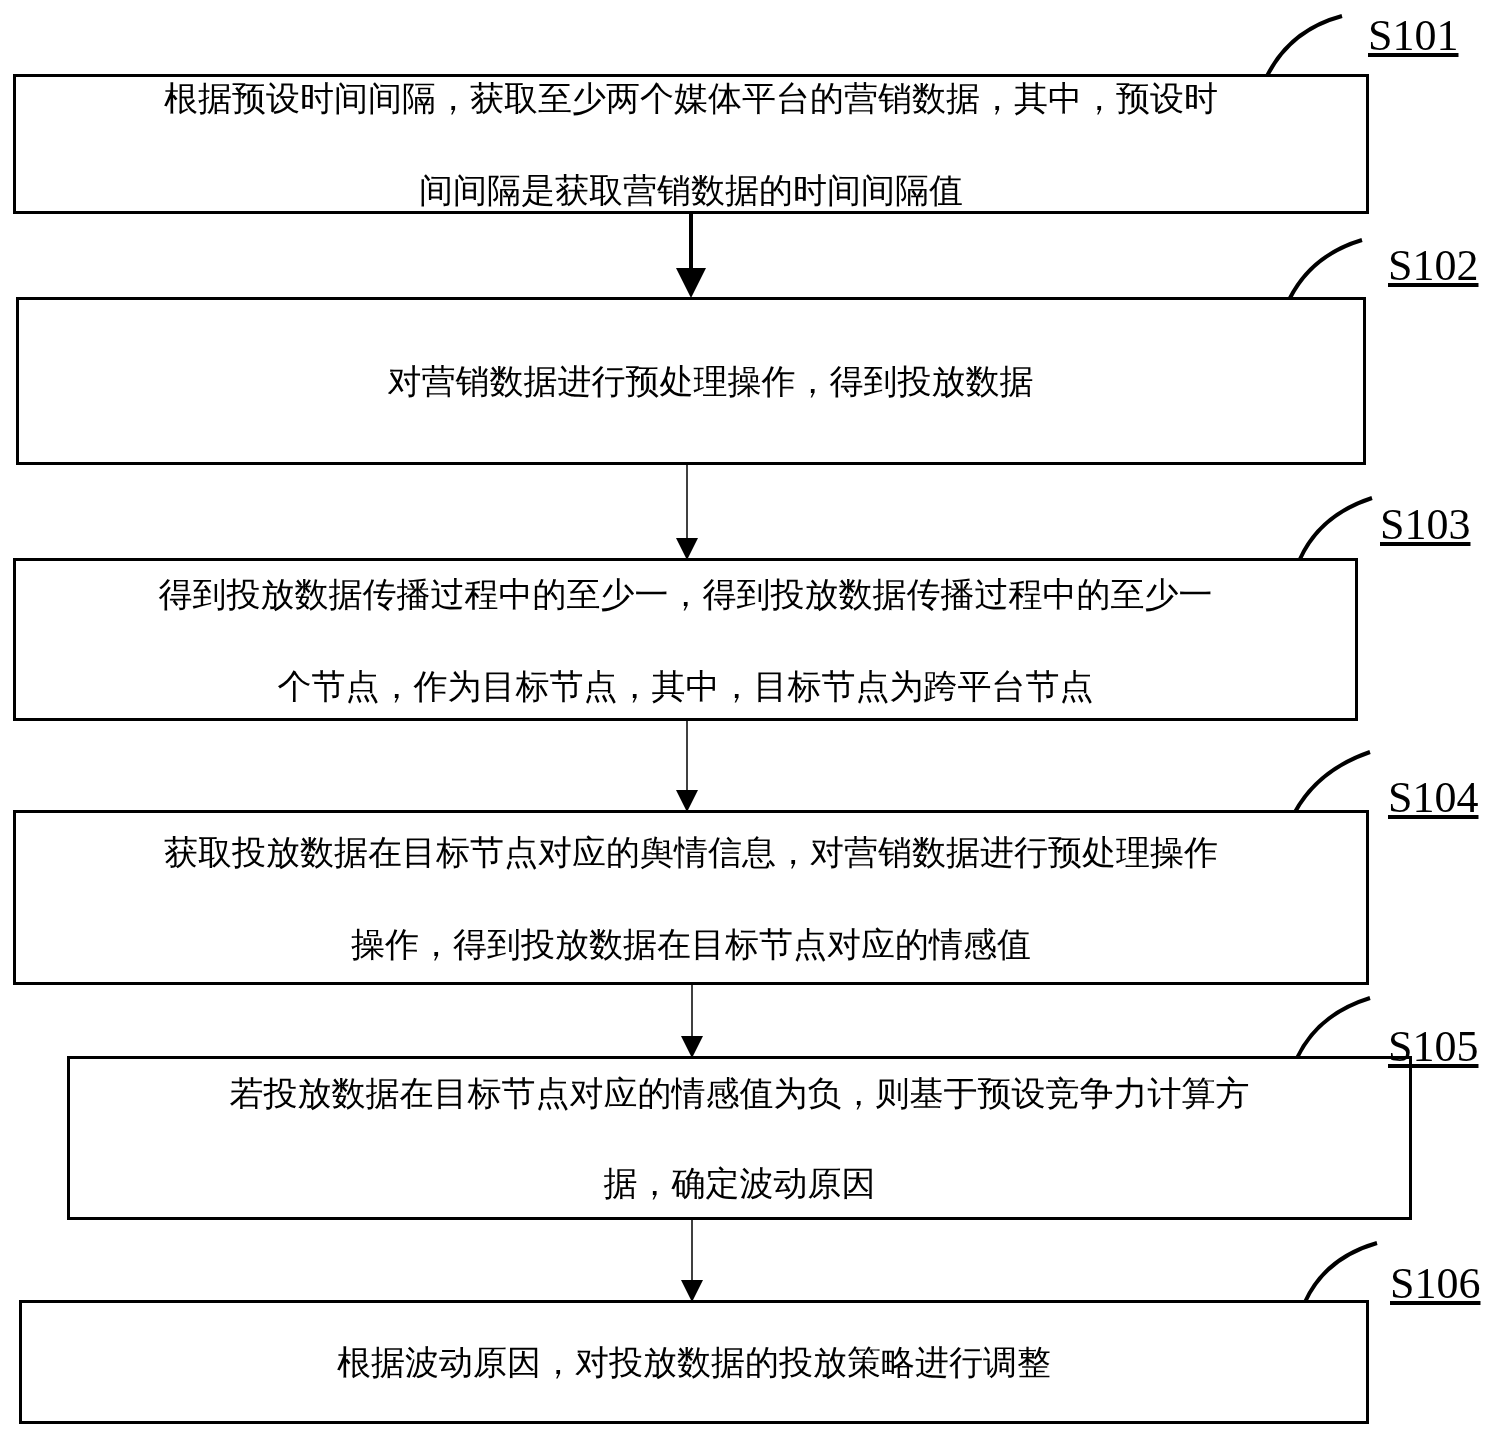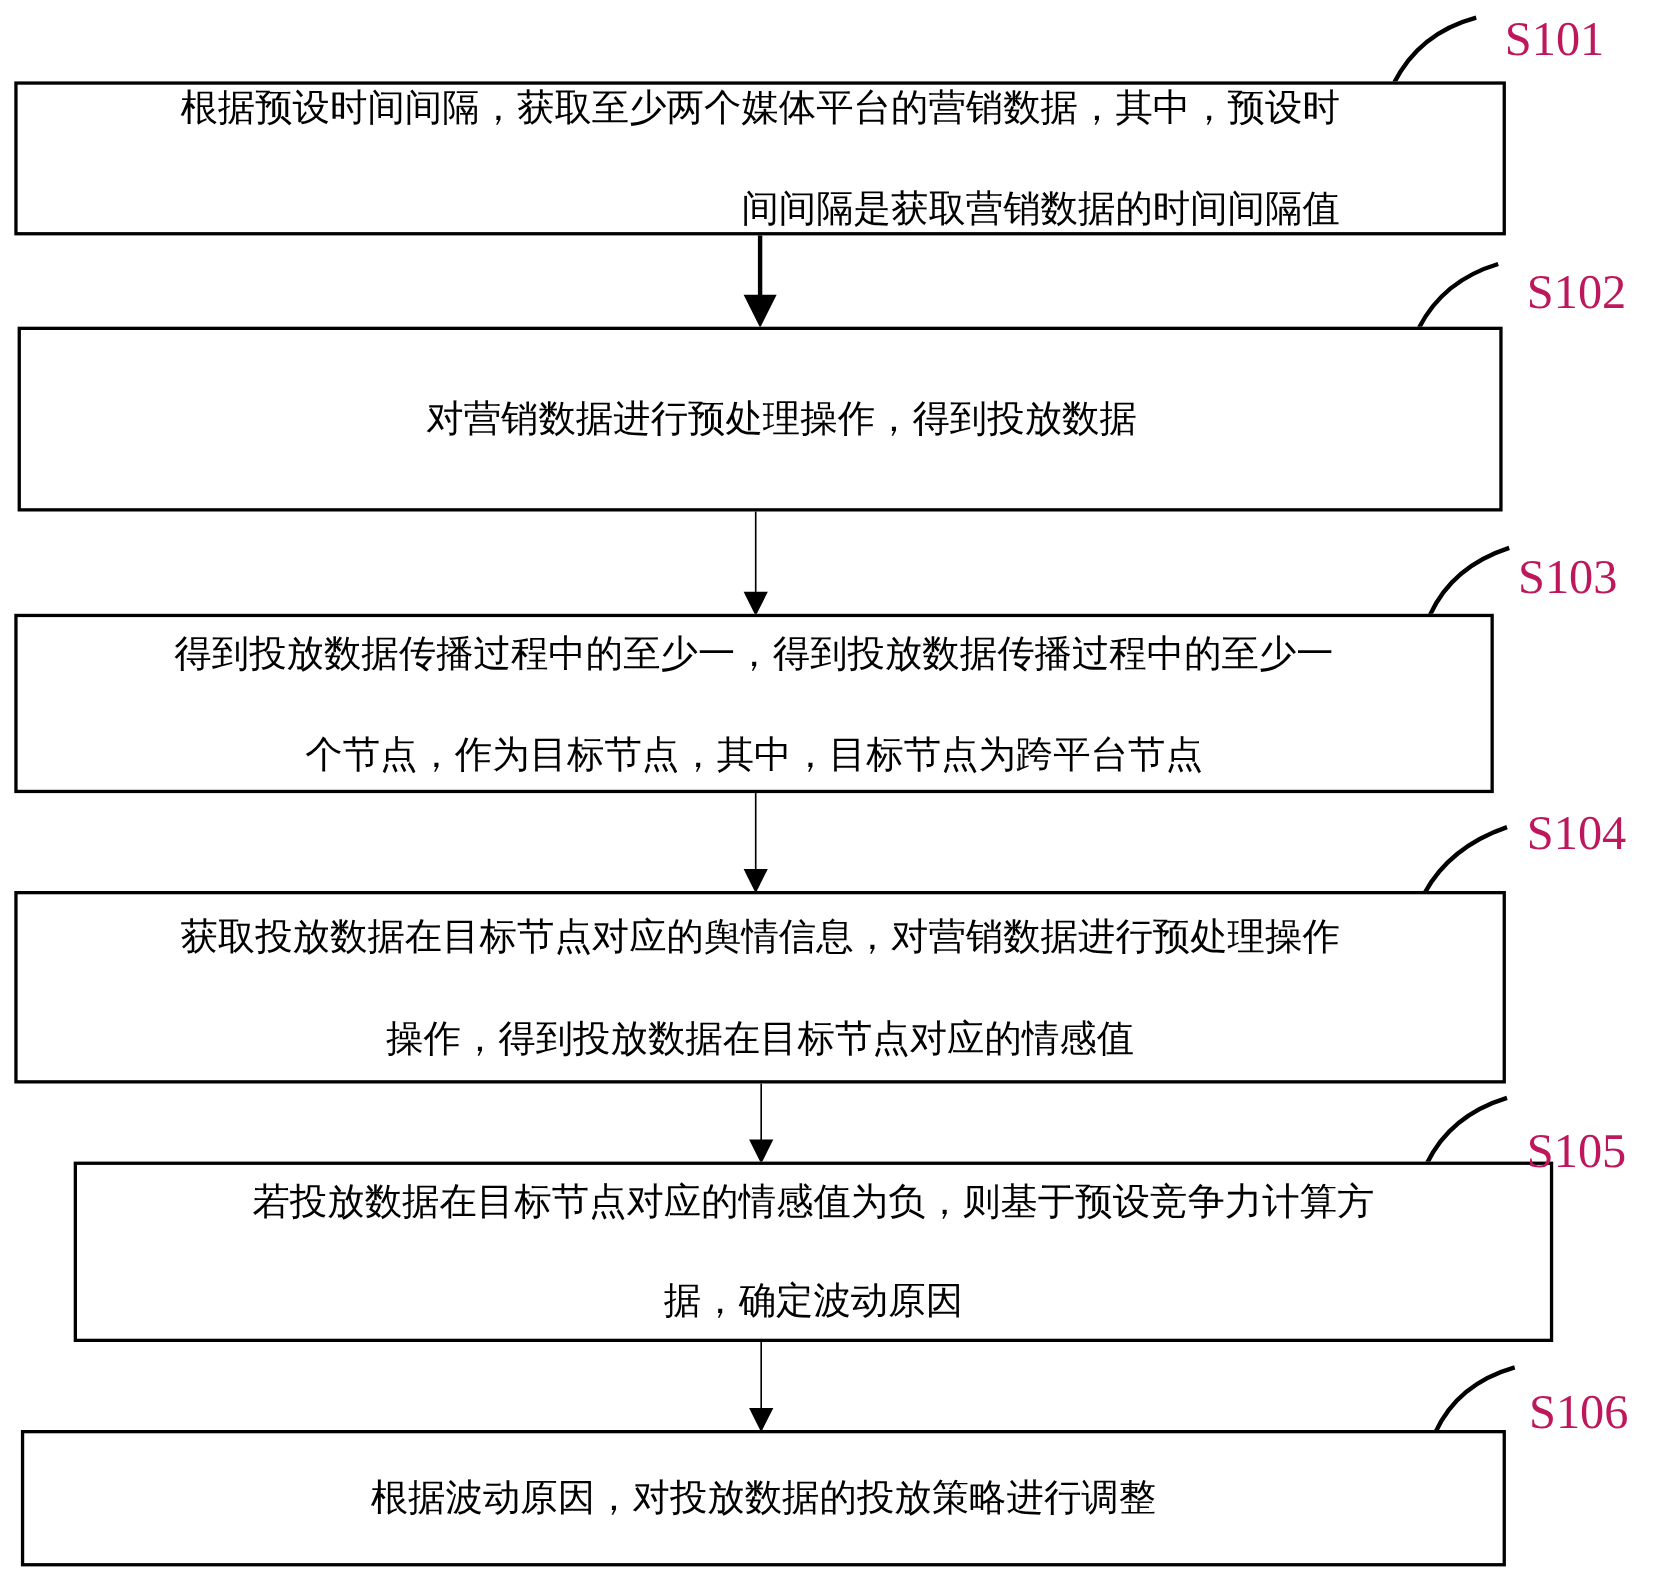--- a/index.html
+++ b/index.html
@@ -31,21 +31,22 @@
       line-height: 46px;
       letter-spacing: 0px;
       padding: 0 28px;
       white-space: pre-line;
     }
     .step-label {
       position: absolute;
       font-family: "Liberation Serif", "DejaVu Serif", serif;
       font-size: 44px;
       line-height: 44px;
-      color: #be185d;
+      color: #000000;
+      text-decoration: underline;
     }
     svg#connectors {
       position: absolute;
       left: 0;
       top: 0;
       width: 1504px;
       height: 1438px;
       pointer-events: none;
     }
   </style>
@@ -76,21 +77,21 @@
   </g>
 
   <path d="M1267,76 Q1290,30 1342,16" fill="none" stroke="#000" stroke-width="4"></path>
   <path d="M1290,298 Q1312,255 1362,240" fill="none" stroke="#000" stroke-width="4"></path>
   <path d="M1300,559 Q1320,515 1372,498" fill="none" stroke="#000" stroke-width="4"></path>
   <path d="M1295,812 Q1318,770 1370,752" fill="none" stroke="#000" stroke-width="4"></path>
   <path d="M1297,1058 Q1318,1014 1370,998" fill="none" stroke="#000" stroke-width="4"></path>
   <path d="M1305,1302 Q1325,1258 1377,1243" fill="none" stroke="#000" stroke-width="4"></path>
 </svg>
 
-<div class="step-box" style="left:13px; top:74px; width:1356px; height:140px;text-align:right;">
+<div class="step-box" style="left:13px; top:74px; width:1356px; height:140px;">
   <div class="step-text">
     <div>根据预设时间间隔，获取至少两个媒体平台的营销数据，其中，预设时</div>
     <div>间间隔是获取营销数据的时间间隔值</div>
   </div>
 </div>
 <div class="step-label" style="left:1368px; top:14px;">S101</div>
 
 <div class="step-box" style="left:16px; top:297px; width:1350px; height:168px;padding-left:39px;">
   <div class="step-text">
     <div>对营销数据进行预处理操作，得到投放数据</div>
@@ -105,21 +106,21 @@
   </div>
 </div>
 <div class="step-label" style="left:1380px; top:503px;text-align:right;">S103</div>
 
 <div class="step-box" style="left:13px; top:810px; width:1356px; height:175px;">
   <div class="step-text">
     <div>获取投放数据在目标节点对应的舆情信息，对营销数据进行预处理操作</div>
     <div>操作，得到投放数据在目标节点对应的情感值</div>
   </div>
 </div>
-<div class="step-label" style="left:1388px; top:736px;text-align:right;">S104</div>
+<div class="step-label" style="left:1388px; top:776px;text-align:right;">S104</div>
 
 <div class="step-box" style="left:19px; top:1056px; width:1345px; height:164px;margin-left:48px;">
   <div class="step-text" style="line-height:45px;">
     <div>若投放数据在目标节点对应的情感值为负，则基于预设竞争力计算方</div>
     <div>据，确定波动原因</div>
   </div>
 </div>
 <div class="step-label" style="left:1388px; top:1025px;">S105</div>
 
 <div class="step-box" style="left:19px; top:1300px; width:1350px; height:124px;">

